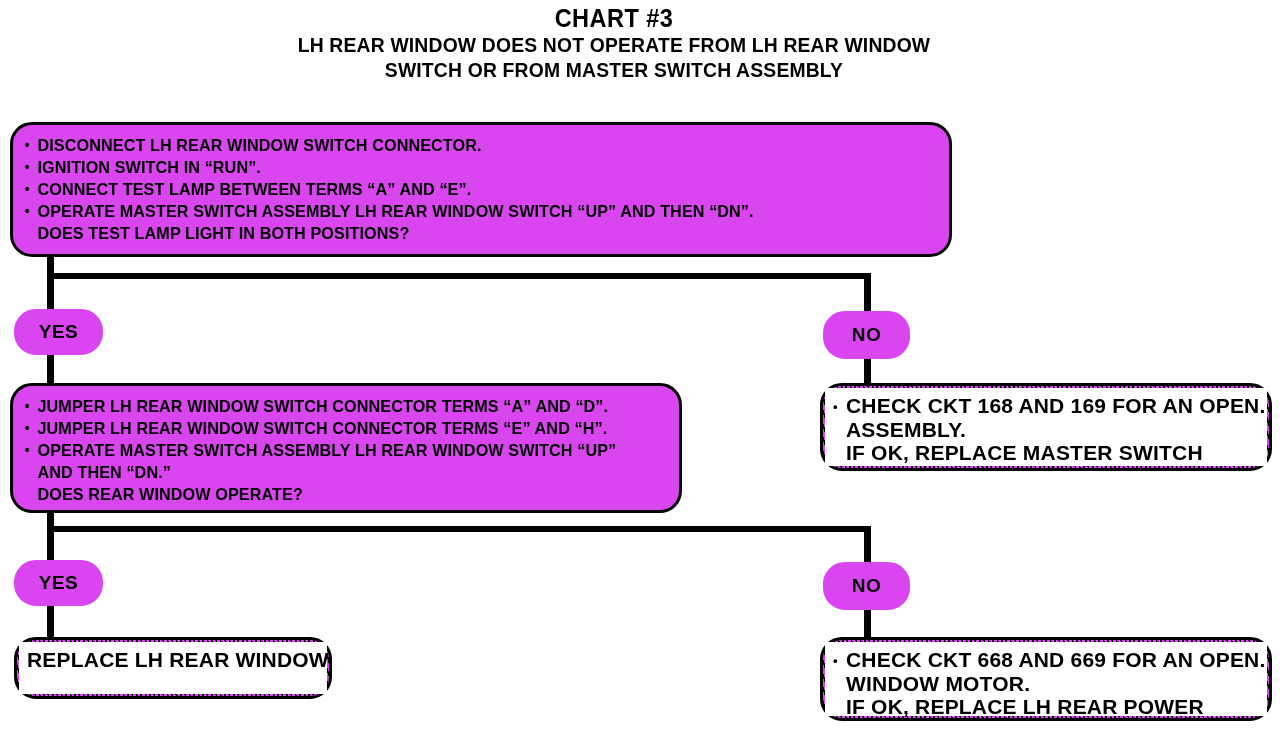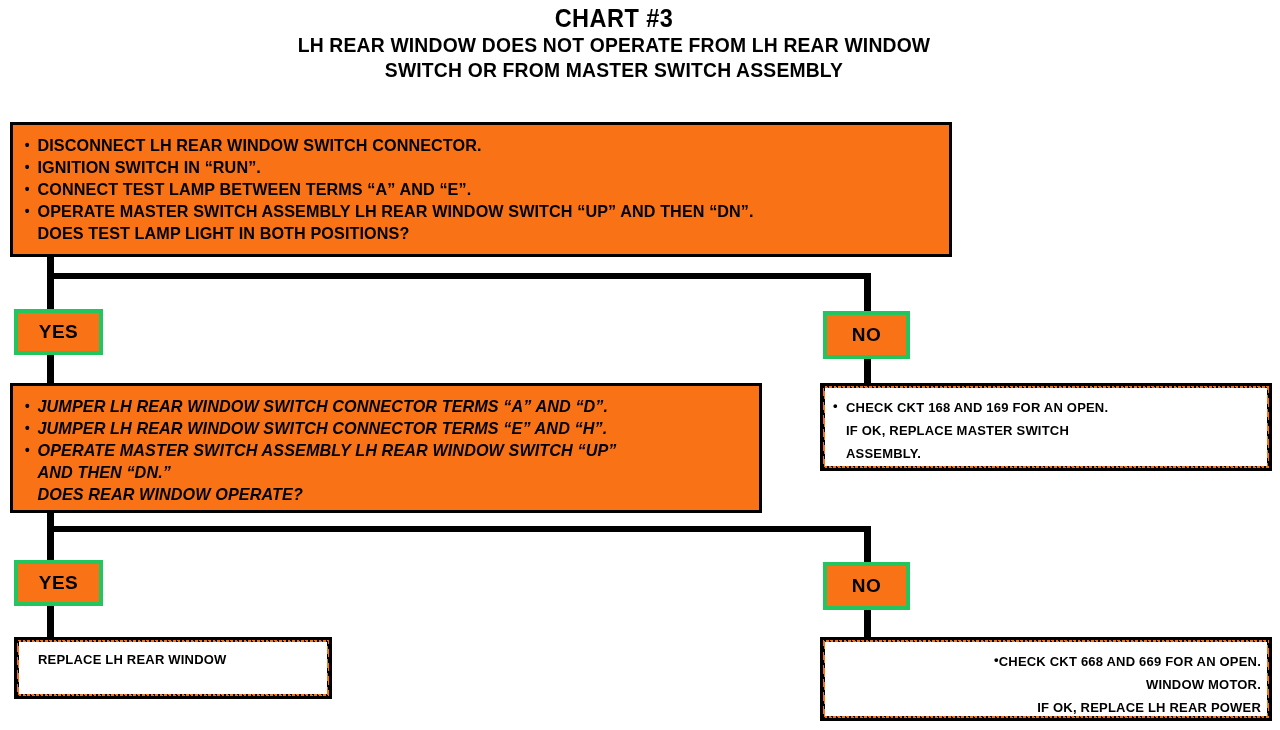--- a/index.html
+++ b/index.html
@@ -37,21 +37,22 @@
     font-weight: bold;
     line-height: 25px;
     letter-spacing: 0.2px;
     transform: scaleX(0.92);
   }
 
   
   .node {
     position: absolute;
     box-sizing: border-box;
-    background: #f97316;
+    background: #d946ef;
+    border-radius: 22px;
   }
   .solid-box {
     border: 3px solid #000000;
   }
   
   .hatch-box {
     border: 3px solid #000000;
     background-image:
       repeating-linear-gradient(72deg, #000 0px, #000 1.6px, transparent 1.6px, transparent 4.2px);
     background-clip: border-box;
@@ -63,21 +64,21 @@
     left: 2px; top: 2px; right: 2px; bottom: 2px;
     background: #ffffff;
     z-index: 0;
   }
   .hatch-inner {
     position: relative;
     z-index: 1;
   }
 
   .yesno {
-    border: 4px solid #22c55e;
+    border: 4px solid #d946ef;
     display: flex;
     align-items: center;
     justify-content: center;
   }
   .yesno span {
     font-size: 19px;
     font-weight: bold;
     letter-spacing: 0.5px;
   }
 
@@ -104,21 +105,21 @@
     width: 13px;
     font-size: 14px;
     vertical-align: 1px;
   }
   .line.cont {
     padding-left: 13px;
   }
 
   .result-lines {
     padding: 8px 8px 7px 10px;
-    font-size: 13px;
+    font-size: 21px;
     font-weight: bold;
     line-height: 23px;
     letter-spacing: 0.2px;
   }
   .result-lines .line.bullet::before {
     content: "\2022";
     display: inline-block;
     width: 13px;
     font-size: 13px;
     vertical-align: 2px;
@@ -157,58 +158,58 @@
 <div class="node yesno" style="left:14px; top:309px; width:89px; height:46px;">
   <span>YES</span>
 </div>
 <div class="node yesno" style="left:823px; top:311px; width:87px; height:48px;">
   <span>NO</span>
 </div>
 
 <div class="conn" style="left:47px; top:355px; width:7px; height:28px;"></div>
 <div class="conn" style="left:864px; top:359px; width:7px; height:24px;"></div>
 
-<div class="node solid-box" style="left:10px; top:383px; width:752px; height:130px;font-style:italic;">
+<div class="node solid-box" style="left:10px; top:383px; width:672px; height:130px;">
   <div class="lines">
     <span class="line bullet">JUMPER LH REAR WINDOW SWITCH CONNECTOR TERMS “A” AND “D”.</span>
     <span class="line bullet">JUMPER LH REAR WINDOW SWITCH CONNECTOR TERMS “E” AND “H”.</span>
     <span class="line bullet">OPERATE MASTER SWITCH ASSEMBLY LH REAR WINDOW SWITCH “UP”</span>
     <span class="line cont">AND THEN “DN.”</span>
     <span class="line cont">DOES REAR WINDOW OPERATE?</span>
   </div>
 </div>
 
 <div class="node hatch-box" style="left:820px; top:383px; width:452px; height:88px;">
   <div class="hatch-inner result-lines">
     <span class="line bullet">CHECK CKT 168 AND 169 FOR AN OPEN.</span>
+    <span class="line cont">ASSEMBLY.</span>
     <span class="line cont">IF OK, REPLACE MASTER SWITCH</span>
-    <span class="line cont">ASSEMBLY.</span>
   </div>
 </div>
 
 <div class="conn" style="left:47px; top:513px; width:7px; height:22px;"></div>
 <div class="conn" style="left:47px; top:526px; width:824px; height:6px;"></div>
 <div class="conn" style="left:47px; top:526px; width:7px; height:34px;"></div>
 <div class="conn" style="left:864px; top:526px; width:7px; height:36px;"></div>
 
 <div class="node yesno" style="left:14px; top:560px; width:89px; height:46px;">
   <span>YES</span>
 </div>
 <div class="node yesno" style="left:823px; top:562px; width:87px; height:48px;">
   <span>NO</span>
 </div>
 
 <div class="conn" style="left:47px; top:606px; width:7px; height:31px;"></div>
 <div class="conn" style="left:864px; top:610px; width:7px; height:27px;"></div>
 
-<div class="node hatch-box" style="left:14px; top:637px; width:318px; height:62px;padding-left:11px;">
+<div class="node hatch-box" style="left:14px; top:637px; width:318px; height:62px;">
   <div class="hatch-inner result-lines">
     <span class="line">REPLACE LH REAR WINDOW</span>
   </div>
 </div>
 
-<div class="node hatch-box" style="left:820px; top:637px; width:452px; height:84px;text-align:right;">
+<div class="node hatch-box" style="left:820px; top:637px; width:452px; height:84px;">
   <div class="hatch-inner result-lines">
     <span class="line bullet">CHECK CKT 668 AND 669 FOR AN OPEN.</span>
     <span class="line cont">WINDOW MOTOR.</span>
     <span class="line cont">IF OK, REPLACE LH REAR POWER</span>
   </div>
 </div>
 
 </body></html>

